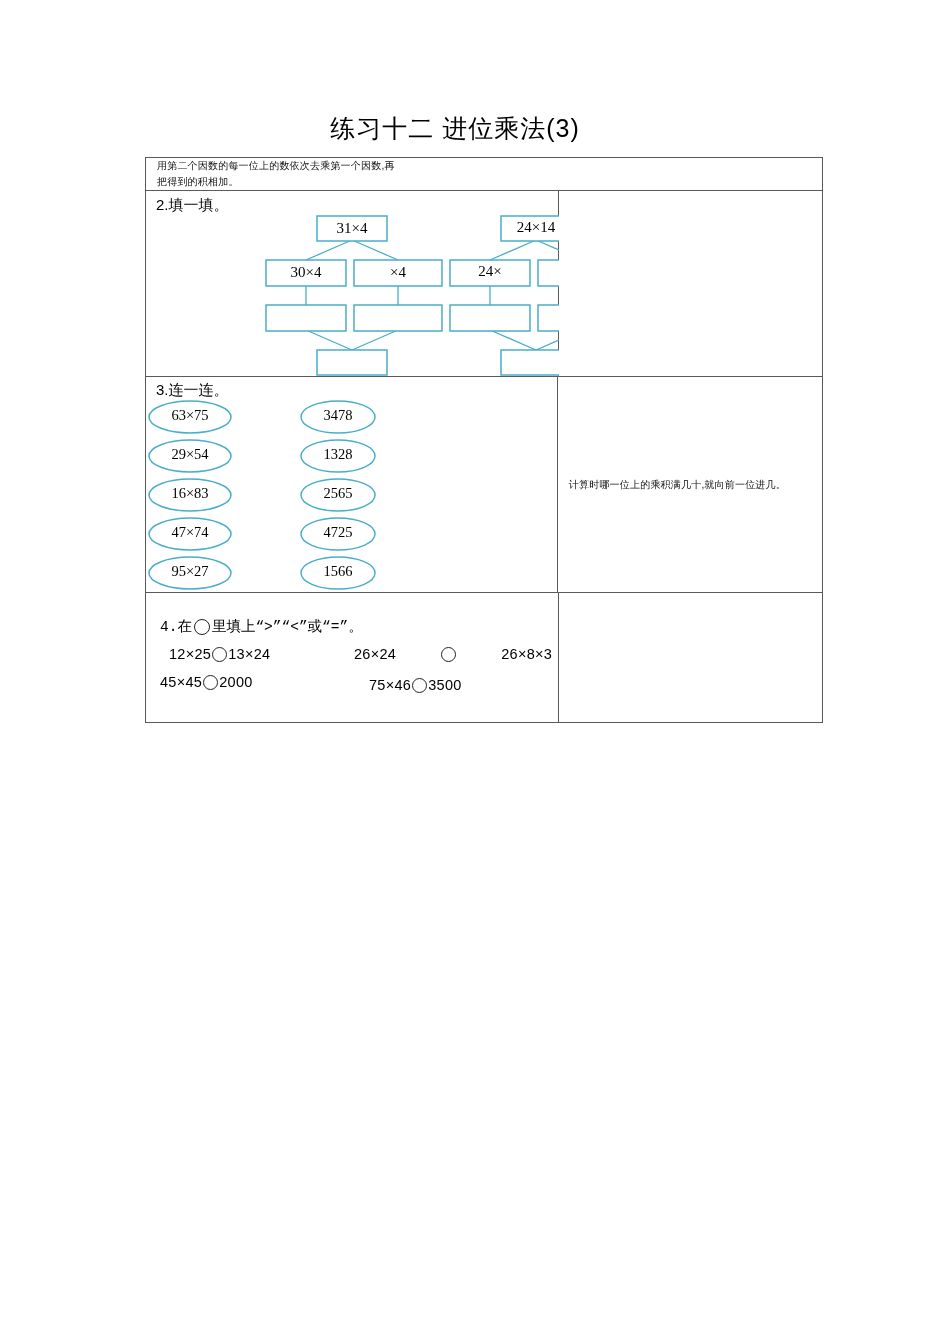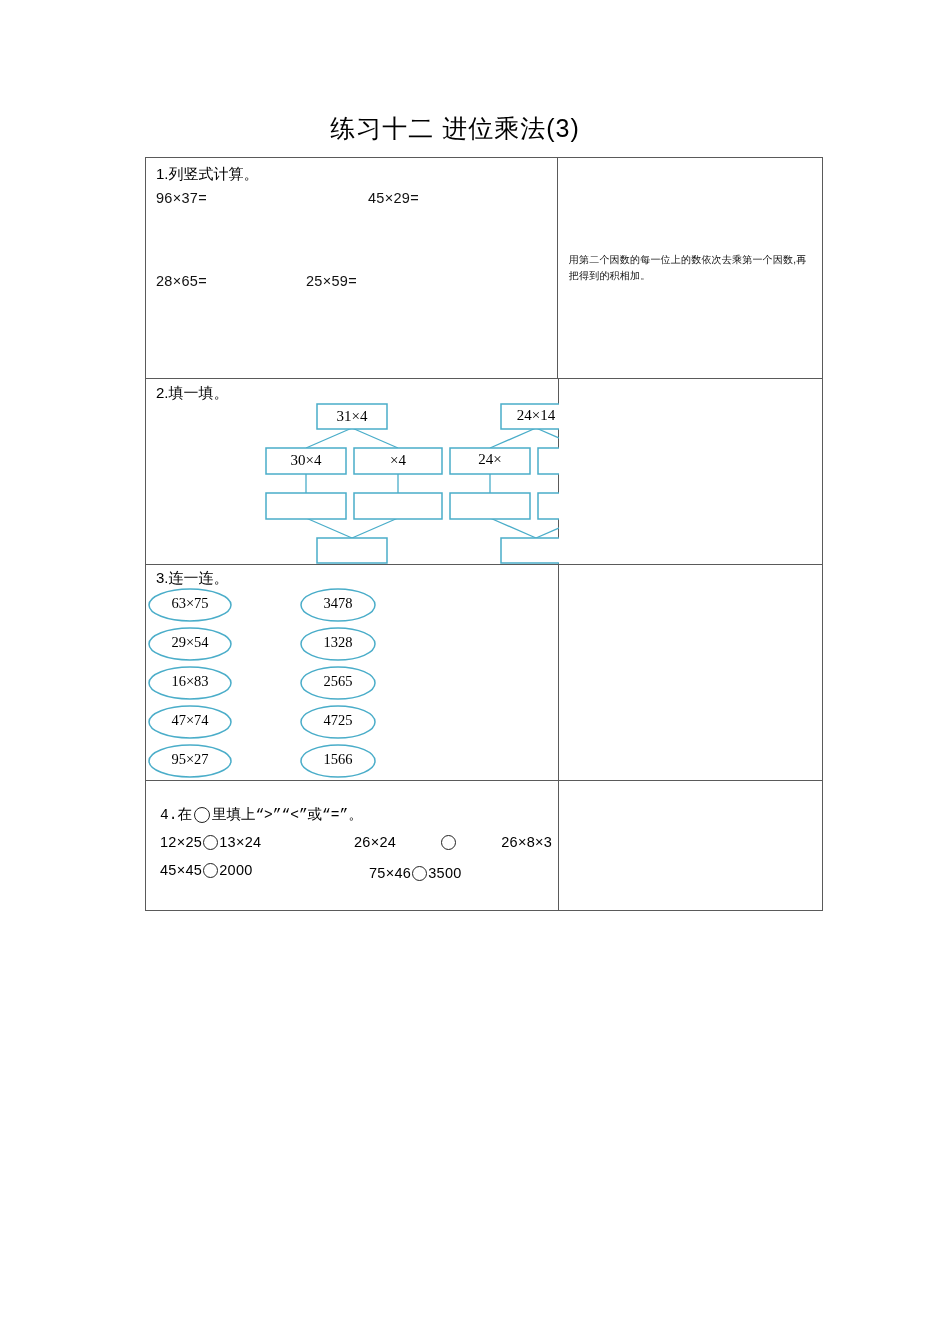--- a/index.html
+++ b/index.html
@@ -147,21 +147,21 @@
   }
   .cmp-line {
     position: absolute;
     font-family: "Liberation Sans", "DejaVu Sans", sans-serif;
     font-size: 14.5px;
     display: flex;
     align-items: center;
     white-space: nowrap;
     letter-spacing: 0.3px;
   }
-  #sec4-l1a { left: 14px;  top: 53px; }
+  #sec4-l1a { left: 23px;  top: 53px; }
   #sec4-l1b { left: 208px; top: 53px; gap: 44px; }
   #sec4-l2a { left: 14px;  top: 81px; justify-content: space-between; }
   #sec4-l2b { left: 223px; top: 84px; }
   .circ {
     display: inline-block;
     width: 15px;
     height: 15px;
     border: 1.3px solid #222;
     border-radius: 50%;
     margin: 0 1px;
@@ -175,27 +175,20 @@
   }
 </style>
 </head>
 <body>
 
 <div id="worksheet-title">练习十二  进位乘法(3)</div>
 
 <div id="worksheet-table">
 
   <div class="wrow" id="row-1">
-    <div class="cell-left">
-      <div class="sec-head" id="sec1-head">1.列竖式计算。</div>
-      <div class="prob-line" id="sec1-p1">96×37=</div>
-      <div class="prob-line" id="sec1-p2">45×29=</div>
-      <div class="prob-line" id="sec1-p3">28×65=</div>
-      <div class="prob-line" id="sec1-p4">25×59=</div>
-    </div>
     <div class="cell-right">
       <div class="hint">用第二个因数的每一位上的数依次去乘第一个因数,再把得到的积相加。</div>
     </div>
   </div>
 
   <div class="wrow" id="row-2">
     <div class="cell-left">
       <div class="sec-head" id="sec2-head">2.填一填。</div>
 
       <svg id="sec2-svg" width="413" height="185">
@@ -284,20 +277,23 @@
           <text class="ell-txt" x="192" y="118">2565</text>
 
           <ellipse cx="192" cy="157" rx="37" ry="16" fill="#fff" stroke="#4AADC9" stroke-width="1.5"></ellipse>
           <text class="ell-txt" x="192" y="157">4725</text>
 
           <ellipse cx="192" cy="196" rx="37" ry="16" fill="#fff" stroke="#4AADC9" stroke-width="1.5"></ellipse>
           <text class="ell-txt" x="192" y="196">1566</text>
         </g>
       </svg>
     </div>
+    <div class="cell-right">
+      <div class="hint">计算时哪一位上的乘积满几十,就向前一位进几。</div>
+    </div>
   </div>
 
   <div class="wrow" id="row-4">
     <div class="cell-left">
       <div id="sec4-head">
         <span>4.在</span>
           <span class="circ circ-sm"></span>
           <span>里填上“&gt;”“&lt;”或“=”。</span>
       </div>
 

